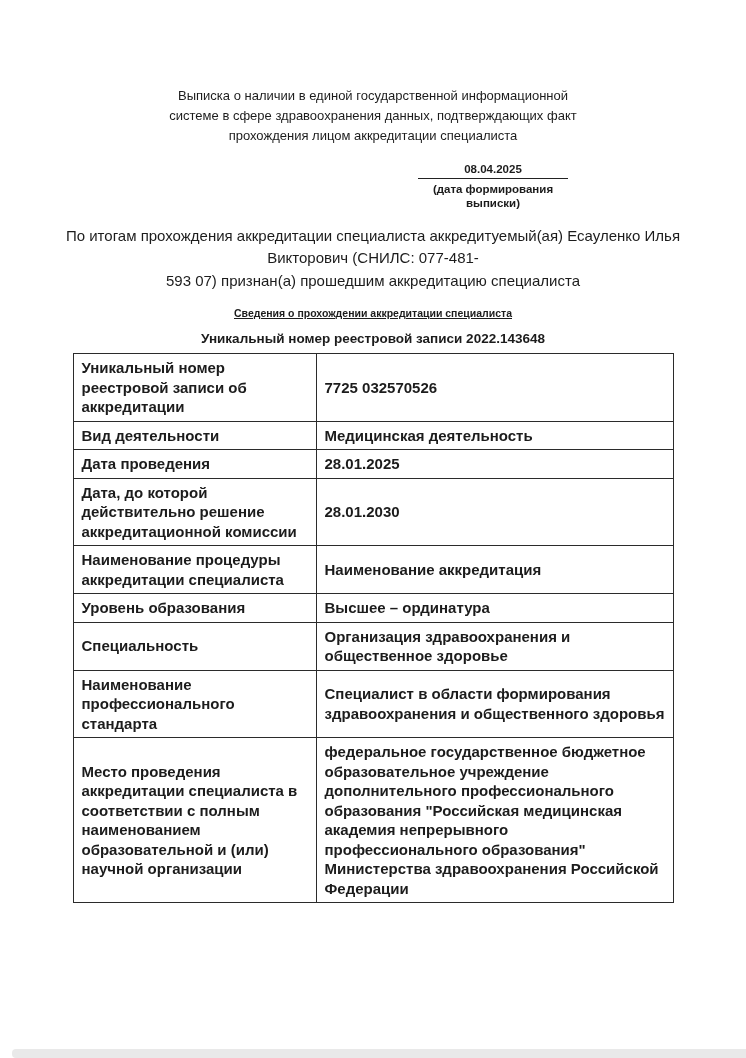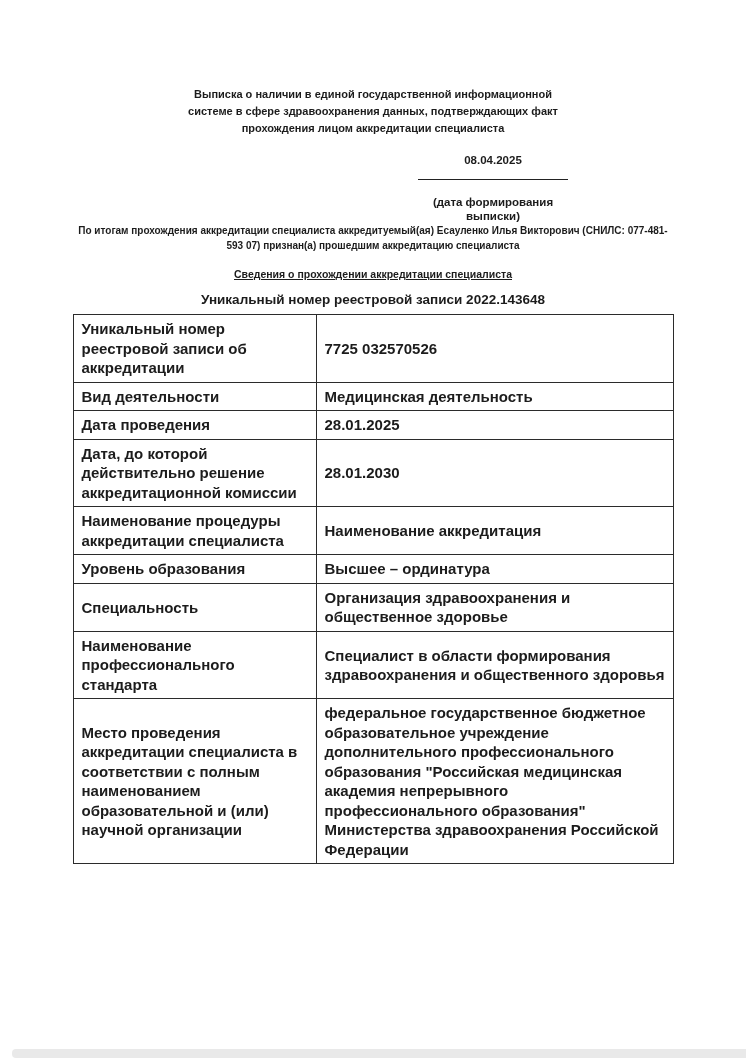--- a/index.html
+++ b/index.html
@@ -8,49 +8,48 @@
     width:746px;height:1058px;
     background:#ffffff;
     font-family:"Liberation Sans","DejaVu Sans",sans-serif;
     color:#1c1c1c;
     overflow:hidden;
   }
   .title{
     margin:86px auto 0 auto;
     width:520px;
     text-align:center;
-    font-size:11px;
-    font-weight:700;
+    font-size:13px;
+    font-weight:400;
     line-height:1.55;
     white-space:pre-line;
   }
   .date-block{
     width:150px;
     margin:16px 0 0 418px;
     text-align:center;
     font-size:11.5px;
     font-weight:700;
     line-height:1.25;
   }
   .date-value{
     display:block;
     border-bottom:1.5px solid #222;
-    padding-bottom:11px;
+    padding-bottom:1px;
   }
   .date-caption{
     display:block;
     padding-top:3px;
-    margin-top:12px;
   }
   .intro{
-    margin:0 auto 0 auto;
+    margin:14px auto 0 auto;
     width:660px;
     text-align:center;
-    font-size:10px;
-    font-weight:700;
+    font-size:15px;
+    font-weight:400;
     line-height:1.5;
     white-space:pre-line;
   }
   .section-heading{
     margin:15px auto 12px auto;
     text-align:center;
     font-size:10.5px;
     font-weight:700;
     text-decoration:underline;
   }

